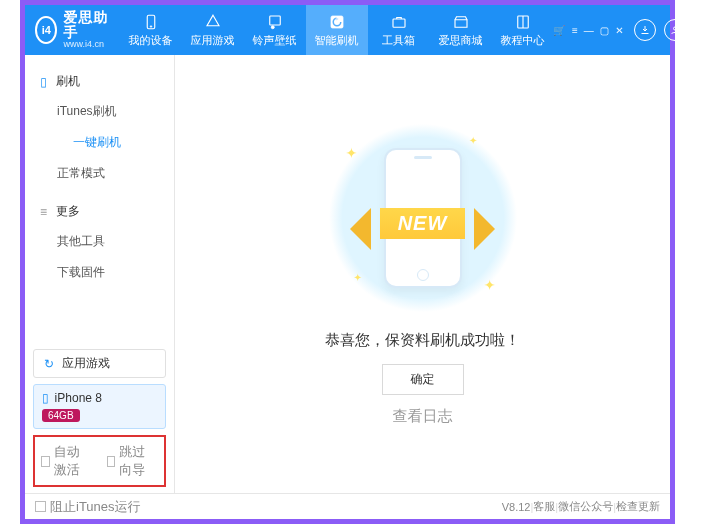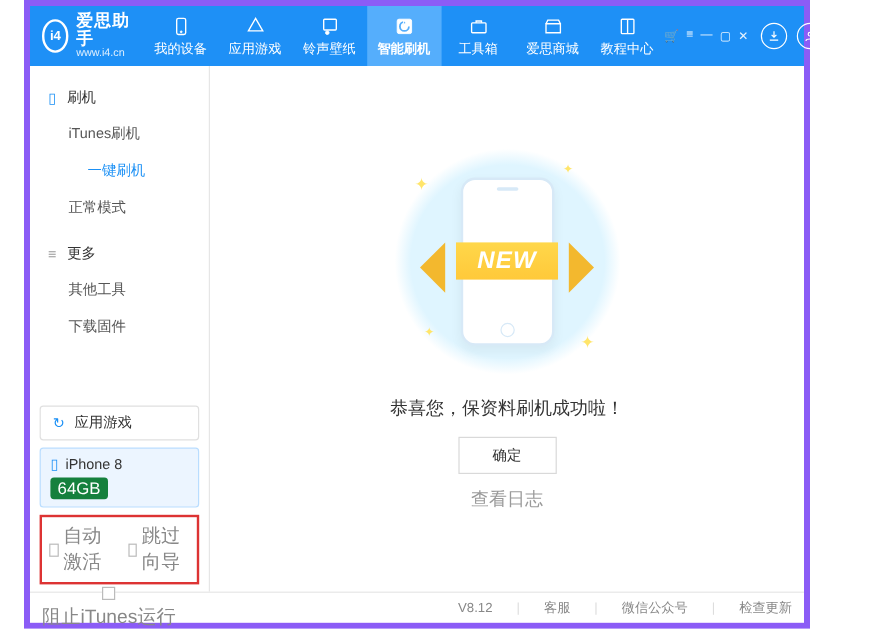--- a/index.html
+++ b/index.html
@@ -8,21 +8,21 @@
 
   
   .header { height:50px; background:#1e90f6; display:flex; align-items:center; color:#fff; }
   .logo-block { display:flex; align-items:center; padding:0 10px; width:150px; }
   .logo-circ { width:28px; height:28px; border:2px solid #fff; border-radius:50%; display:flex; align-items:center; justify-content:center; font-weight:bold; font-size:11px; }
   .logo-text { margin-left:6px; line-height:1.1; }
   .logo-text .t1 { font-size:14px; font-weight:bold; letter-spacing:1px; }
   .logo-text .t2 { font-size:9px; opacity:.85; }
   .tabs { display:flex; height:100%; }
   .tab { width:62px; height:100%; display:flex; flex-direction:column; align-items:center; justify-content:center; font-size:11px; cursor:pointer; }
-  .tab.active { background:#55aefc;font-weight:bold; }
+  .tab.active { background:#55aefc; }
   .tab .ico { width:18px; height:18px; margin-bottom:2px; display:flex; align-items:center; justify-content:center; }
   .tab .ico svg { width:18px; height:18px; fill:#fff; stroke:#fff; }
   .header-right { margin-left:auto; display:flex; align-items:center; padding-right:8px; gap:10px; }
   .win-ctrls { display:flex; gap:6px; font-size:10px; opacity:.9; }
   .win-ctrls span { cursor:pointer; }
   .circ-btn { width:22px; height:22px; border:1.5px solid #fff; border-radius:50%; display:flex; align-items:center; justify-content:center; font-size:12px; cursor:pointer; }
   .circ-btn svg { width:12px; height:12px; fill:none; stroke:#fff; stroke-width:2; }
 
   
   .body { flex:1; display:flex; min-height:0; }
@@ -31,45 +31,45 @@
   .sb-head { display:flex; align-items:center; font-size:12px; color:#333; padding:6px 12px; }
   .sb-head .sq { width:13px; display:inline-flex; justify-content:center; color:#1b90f5; margin-right:6px; font-size:12px; }
   .sb-item { padding:7px 12px 7px 32px; font-size:12px; color:#555; cursor:pointer; }
   .sb-item.active { color:#1b90f5;padding-left:48px; }
   .sidebar-bottom { margin-top:auto; padding:0 8px 6px 8px; }
   .mode-row { border:1px solid #e0e0e0; border-radius:3px; padding:5px 8px; margin:6px 0; display:flex; align-items:center; gap:6px; font-size:12px; color:#333; }
   .mode-row .ic { color:#1b90f5; width:14px; display:inline-flex; justify-content:center; }
   .device-card { border:1px solid #b9ddff; background:#ecf5ff; border-radius:3px; padding:6px 8px; margin:6px 0; }
   .device-card .dev-top { display:flex; align-items:center; gap:6px; font-size:12px; color:#333; }
   .device-card .dev-top .ic { color:#1b90f5; }
-  .badge { display:inline-block; margin-top:4px; background:#15803d; color:#fff; border-radius:3px; font-size:14px; padding:1px 6px; }
+  .badge { display:inline-block; margin-top:4px; background:#be185d; color:#fff; border-radius:3px; font-size:10px; padding:1px 6px; }
   .red-box { border:2px solid #d33; padding:6px 6px; display:flex; align-items:center; gap:14px; margin-top:6px; }
-  .chk { display:flex; align-items:center; gap:4px; color:#888; font-size:16px; }
+  .chk { display:flex; align-items:center; gap:4px; color:#888; font-size:13px; }
   .chk .box { width:11px; height:11px; border:1px solid #bbb; background:#fff; }
 
   
   .main { flex:1; display:flex; flex-direction:column; align-items:center; justify-content:center; position:relative; }
   .illus { width:190px; height:190px; border-radius:50%; background:radial-gradient(circle at 50% 50%, #dff5ff 0%, #dff5ff 60%, rgba(223,245,255,0) 70%); display:flex; align-items:center; justify-content:center; position:relative; }
   .illus .star { position:absolute; color:#ffe56a; font-size:14px; }
   .phone { width:78px; height:140px; background:#fff; border:2px solid #d7e9f7; border-radius:12px; position:relative; box-shadow:0 4px 10px rgba(0,0,0,.05); }
   .phone::before { content:""; position:absolute; top:6px; left:50%; transform:translateX(-50%); width:18px; height:3px; border-radius:3px; background:#d7e9f7; }
   .phone::after { content:""; position:absolute; bottom:5px; left:50%; transform:translateX(-50%); width:10px; height:10px; border-radius:50%; border:1.5px solid #d7e9f7; }
-  .ribbon { position:absolute; left:-38px; right:-38px; top:50%; transform:translateY(-50%); height:42px; display:flex; align-items:center; justify-content:center; }
+  .ribbon { position:absolute; left:-38px; right:-38px; top:50%; transform:translateY(-50%); height:42px; display:flex; align-items:flex-end; justify-content:center; }
   .ribbon-body { background:linear-gradient(#ffd74a,#ffc93a); color:#fff; font-weight:bold; font-style:italic; font-size:20px; letter-spacing:1px; padding:4px 18px; position:relative; }
   .ribbon-body::before, .ribbon-body::after { content:""; position:absolute; top:0; width:0; height:0; border:21px solid transparent; }
   .ribbon-body::before { left:-30px; border-right-color:#f3b82e; border-left:none; border-top-width:21px; border-bottom-width:21px; }
   .ribbon-body::after { right:-30px; border-left-color:#f3b82e; border-right:none; border-top-width:21px; border-bottom-width:21px; }
   .success-text { margin-top:18px; font-size:15px; color:#333; }
   .ok-btn { margin-top:14px; border:1px solid #d9d9d9; background:#fff; padding:6px 28px; font-size:12px; cursor:pointer; color:#333; }
   .view-log { margin-top:12px; font-size:15px; color:#9a9a9a; cursor:pointer; }
 
   
   .footer { height:26px; border-top:1px solid #e6e6e6; display:flex; align-items:center; padding:0 10px; font-size:11px; color:#888; }
-  .footer .chk { color:#888;flex-direction:column; }
-  .footer .right { margin-left:auto; display:flex; align-items:center; gap:20px; }
+  .footer .chk { color:#888; }
+  .footer .right { margin-left:auto; display:flex; align-items:center; gap:0; }
   .footer .sep { color:#ddd; }
   .footer .lnk { cursor:pointer; }
 </style>
 </head>
 <body>
 
 <div class="app">
 
   <div class="header">
     <div class="logo-block">

